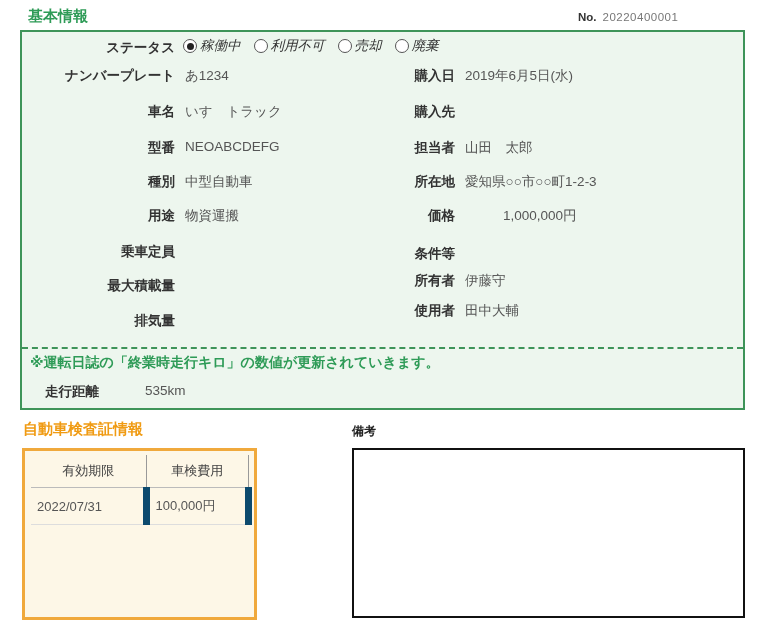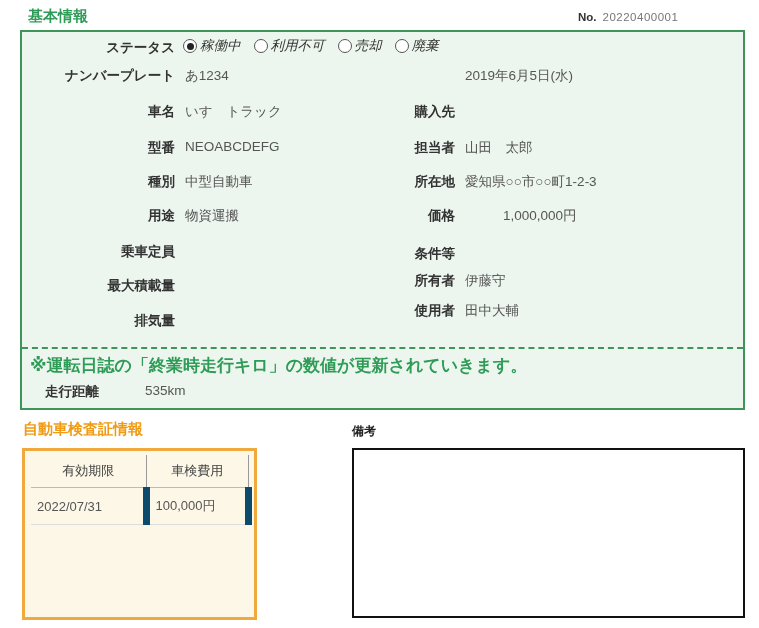--- a/index.html
+++ b/index.html
@@ -24,21 +24,21 @@
 
   
   .radio-group { position:absolute; left:161px; top:5px; display:flex; align-items:center;font-style:italic; }
   .radio-opt { display:inline-flex; align-items:center; margin-right:13px; cursor:pointer; color:#333; }
   .radio-circle { width:14px; height:14px; border:1.5px solid #555; border-radius:50%;
                   background:#fff; display:inline-block; position:relative; margin-right:3px; flex:none; }
   .radio-circle.checked::after { content:""; position:absolute; left:2.5px; top:2.5px; right:2.5px; bottom:2.5px;
                   background:#222; border-radius:50%; }
 
   .dashed-sep { position:absolute; left:0; top:315px; width:100%; border-top:2px dashed #3e9459; }
-  .note { position:absolute; left:8px; top:322px; font-size:17px; font-weight:bold; color:#2e9b57; }
+  .note { position:absolute; left:8px; top:322px; font-size:14px; font-weight:bold; color:#2e9b57; }
   .mileage-label { position:absolute; left:23px; top:351px; font-weight:bold; color:#333; }
   .mileage-value { position:absolute; left:123px; top:351px; color:#555; }
 
   
   .ttl-orange { position:absolute; left:23px; top:420px; font-size:15px; font-weight:bold; color:#f09b13; }
   .insp-box { position:absolute; left:22px; top:448px; width:235px; height:172px;
               border:3px solid #f0a93c; background:#fdf7e7; }
   .insp-table { position:absolute; left:6px; top:4px; width:221px; border-collapse:collapse; font-size:13px; color:#555; }
   .insp-table th { font-weight:normal; text-align:center; padding:7px 6px; color:#444;
                    border-right:1px solid #999; border-bottom:1px solid #bbb; }
@@ -93,20 +93,21 @@
     <div class="valL" style="top:141px">中型自動車</div>
     <div class="lblL" style="top:175px">用途</div>
     <div class="valL" style="top:175px">物資運搬</div>
     <div class="lblL" style="top:211px">乗車定員</div>
     <div class="valL" style="top:211px"></div>
     <div class="lblL" style="top:245px">最大積載量</div>
     <div class="valL" style="top:245px"></div>
     <div class="lblL" style="top:280px">排気量</div>
     <div class="valL" style="top:280px"></div>
 
+    <div class="lblR" style="top:35px">購入日</div>
     <div class="valR" style="top:35px">2019年6月5日(水)</div>
     <div class="lblR" style="top:71px">購入先</div>
     <div class="lblR" style="top:107px">担当者</div>
     <div class="valR" style="top:107px">山田　太郎</div>
     <div class="lblR" style="top:141px">所在地</div>
     <div class="valR" style="top:141px">愛知県○○市○○町1-2-3</div>
     <div class="lblR" style="top:175px">価格</div>
     <div class="valR indent" style="top:175px">1,000,000円</div>
     <div class="lblR" style="top:213px">条件等</div>
     <div class="valR" style="top:213px"></div>

